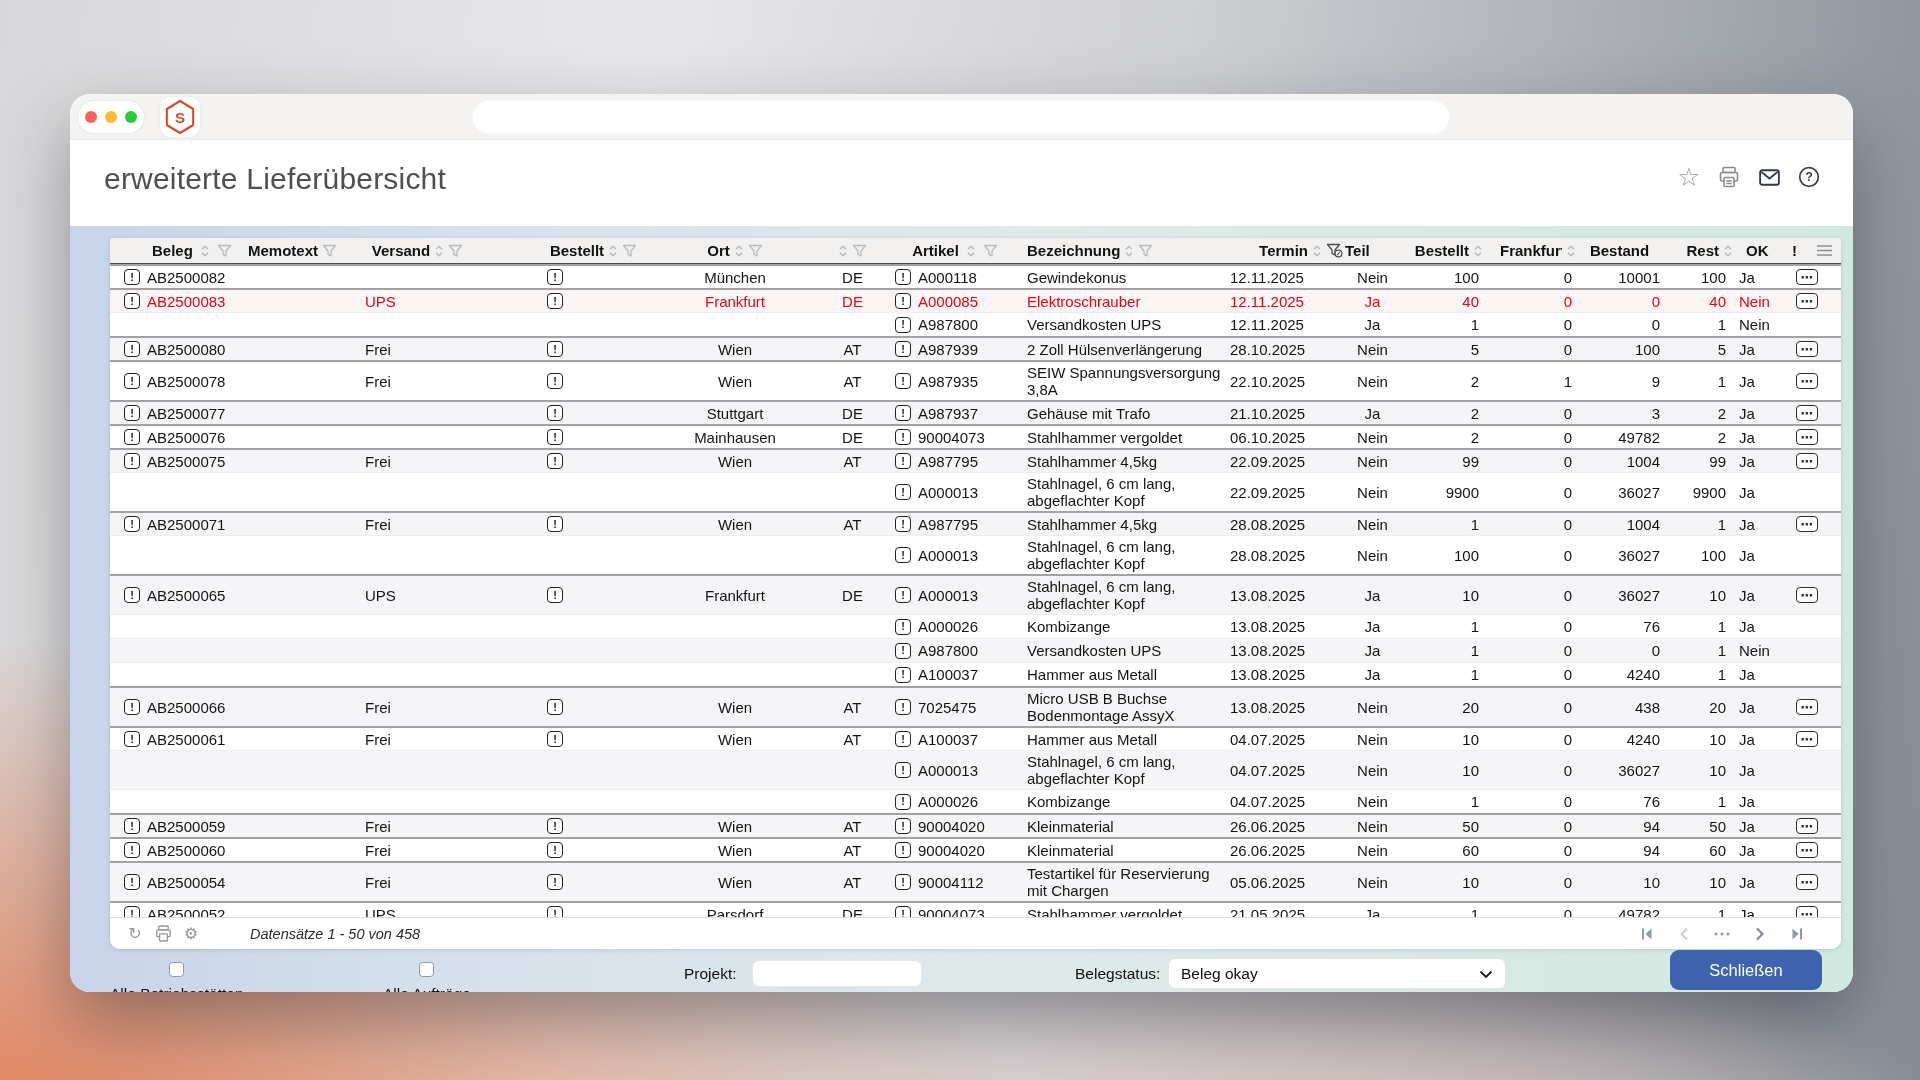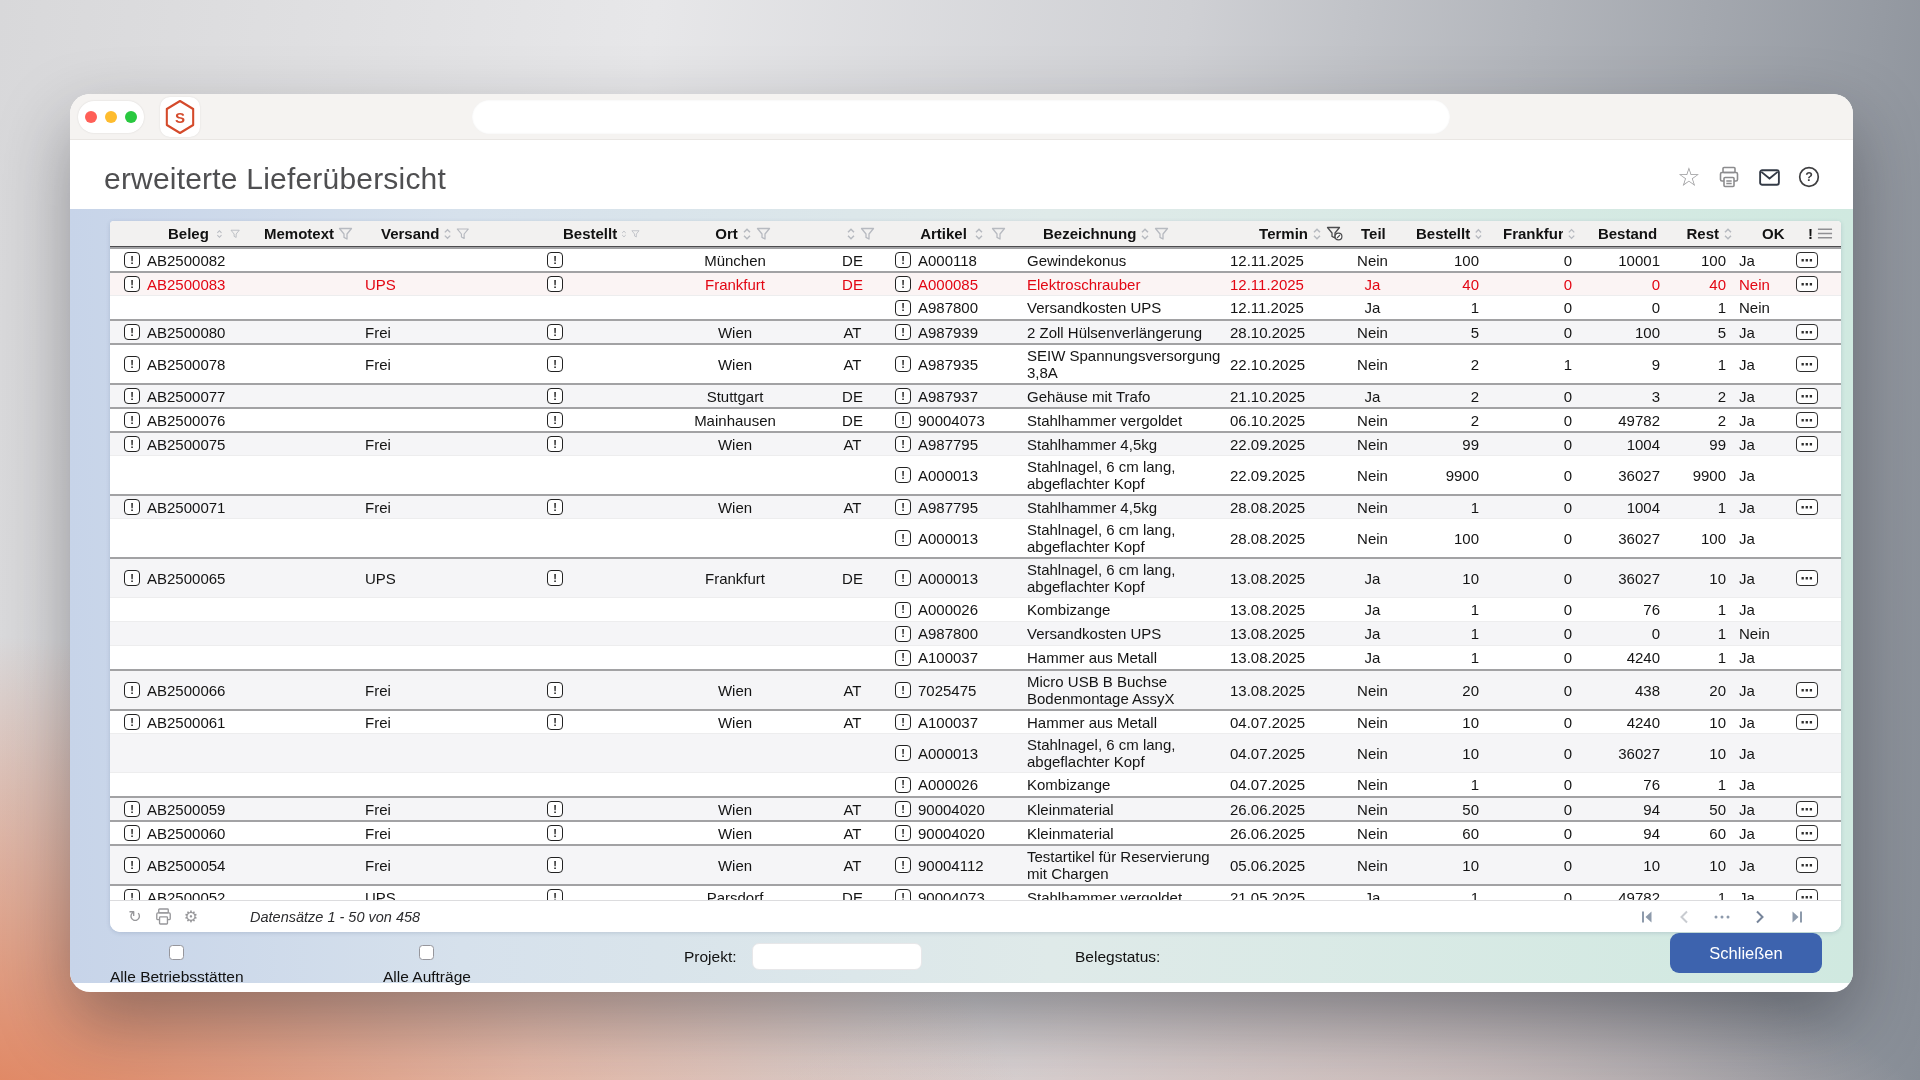--- a/index.html
+++ b/index.html
@@ -22,40 +22,40 @@
     background:#fff; border-radius:16px; display:flex; align-items:center;
     justify-content:center; gap:8px; box-shadow:0 0 2px rgba(0,0,0,.12); }
   .dot { width:12px; height:12px; border-radius:50%; }
   .dot.r{background:#ff5f57}.dot.y{background:#febc2e}.dot.g{background:#29c83f}
   .logo-badge { position:absolute; left:90px; top:3px; width:40px; height:40px;
     background:#fff; border-radius:10px; display:flex; align-items:center;
     justify-content:center; box-shadow:0 0 2px rgba(0,0,0,.1); }
   .search-pill { position:absolute; left:402px; top:6px; width:978px; height:34px;
     background:#fff; border-radius:17px; box-shadow:0 0 2px rgba(0,0,0,.08) inset; }
   
-  .title-row { height:69px; background:#fff; position:relative; }
+  .title-row { height:86px; background:#fff; position:relative; }
   .page-title { position:absolute; left:34px; top:22px; font-size:30px;
     font-weight:400; color:#4f4f51; letter-spacing:.2px; }
   .title-icons { position:absolute; right:31px; top:24px; display:flex;
     gap:14px; align-items:center; }
   .title-icons .ticon { width:26px; height:26px; display:flex; align-items:center;
     justify-content:center; cursor:pointer; }
   .star-glyph { font-size:26px; color:#9b9b9d; line-height:1; }
   
   .band { height:774px; position:relative;
     background:linear-gradient(90deg,#c7d4e9 0%,#d6e1ec 22%,#dfeae9 55%,#d0e9e0 100%); }
   .panel { position:absolute; left:40px; right:12px; top:12px; height:711px;
     background:#fff; border-radius:4px 4px 10px 10px;
     box-shadow:0 1px 4px rgba(50,70,110,.18); overflow:hidden; }
   
   .grid-row { display:grid;
     grid-template-columns:130px 125px 105px 170px 190px 45px 140px 215px 115px 55px 87px 93px 88px 65px 55px 55px; }
   .thead { height:26px; background:#f2f1f0; border-bottom:1.5px solid #4c4c4e; }
   .hcell { display:flex; align-items:center; gap:4px; font-size:15px;
-    font-weight:bold; color:#121212; white-space:nowrap; cursor:pointer;margin-left:16px; }
+    font-weight:bold; color:#121212; white-space:nowrap; cursor:pointer; }
   .hlab.clip { max-width:62px; overflow:hidden; }
   .hcell.c1{padding-left:42px}.hcell.c2{padding-left:8px}
   .hcell.c3,.hcell.c4,.hcell.c5,.hcell.c6,.hcell.c7{justify-content:center}
   .hcell.c8{padding-left:12px}
   .hcell.c9{justify-content:flex-end;padding-right:2px}
   .hcell.c10{justify-content:flex-start}
   .hcell.c11{justify-content:flex-end;padding-right:4px}
   .hcell.c12{justify-content:flex-end;padding-right:4px}
   .hcell.c13{justify-content:center;padding-right:9px}
   .hcell.c14{justify-content:flex-end;padding-right:0}
@@ -1386,16 +1386,24 @@
         <input type="checkbox" style="">
         <span>Alle Betriebsstätten</span>
       </label>
       <label class="chk-group" style="left:288px; top:14px;padding-left:25px;">
         <input type="checkbox" style="">
         <span>Alle Aufträge</span>
       </label>
       <span class="f-label" style="left:614px; top:17px;">Projekt:</span>
       <input class="proj-input" value="" style="">
       <span class="f-label" style="left:1005px; top:17px;">Belegstatus:</span>
+      <div class="sel">
+        <span>Beleg okay</span>
+        <span class="chev">
+          <svg width="14" height="9" viewBox="0 0 14 9">
+              <path d="M1.5 1.5 L7 7 L12.5 1.5" stroke="#1c1c1e" stroke-width="1.8" fill="none"></path>
+            </svg>
+        </span>
+      </div>
       <button class="close-btn">Schließen</button>
     </div>
   </div>
 </div>
 
 </body></html>

